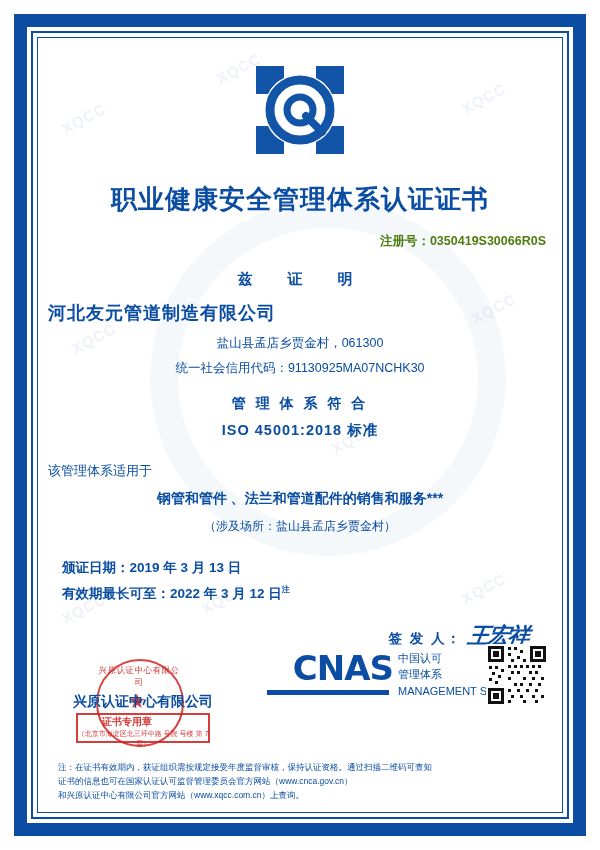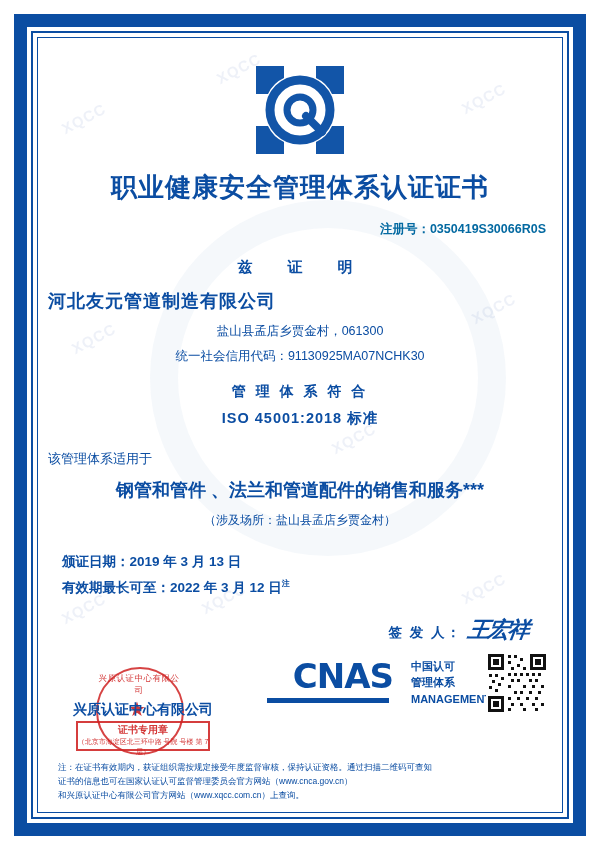--- a/index.html
+++ b/index.html
@@ -90,29 +90,29 @@
   .logo {
     display: inline-block;
   }
 
   .cert-title {
     text-align: center;
     font-size: 26px;
     font-weight: bold;
     color: #0b4da2;
     letter-spacing: 1px;
-    margin-top: 2px;
+    margin-top: 14px;
     font-family: "DejaVu Sans", sans-serif;
   }
 
   .reg-line {
     text-align: right;
     font-size: 12.5px;
     font-weight: bold;
-    color: #0369a1;
+    color: #4d7c0f;
     margin-top: 16px;
     padding-right: 6px;
   }
 
   .zizheng {
     text-align: center;
     font-size: 15px;
     font-weight: bold;
     color: #0b4da2;
     letter-spacing: 10px;
@@ -162,21 +162,21 @@
 
   .scope-intro {
     text-align: left;
     font-size: 13px;
     color: #0b4da2;
     margin-top: 22px;
   }
 
   .scope-main {
     text-align: center;
-    font-size: 18px;
+    font-size: 14px;
     font-weight: bold;
     color: #0b4da2;
     margin-top: 10px;
   }
 
   .scope-site {
     text-align: center;
     font-size: 12px;
     color: #0b4da2;
     margin-top: 10px;
@@ -289,25 +289,26 @@
     height: 30px;
     border: 2px solid #cf2222;
     opacity: 0.88;
     box-sizing: border-box;
   }
   .red-rect-l1 {
     position: absolute;
     left: 8px;
     top: 58px;
     width: 134px;
-    text-align: center;
+    text-align: left;
     font-size: 10px;
     font-weight: bold;
     color: #cf2222;
     opacity: 0.9;
+    padding-left: 26px;
   }
   .red-rect-l2 {
     position: absolute;
     left: 8px;
     top: 72px;
     width: 134px;
     text-align: center;
     font-size: 7px;
     color: #cf2222;
     opacity: 0.9;
@@ -329,42 +330,41 @@
   }
   .cnas-bar {
     width: 122px;
     height: 5px;
     background: #0b4da2;
     margin: 2px auto 0;
   }
 
   .cnas-right {
     position: absolute;
-    left: 363px;
+    left: 350px;
     top: 8px;
     font-size: 11px;
     color: #0b4da2;
     line-height: 1.5;
-    font-weight: bold;
   }
 
   .qr {
     position: absolute;
     right: 4px;
     bottom: 36px;
     width: 62px;
     height: 62px;
   }
 
   .notes {
     font-size: 8.5px;
     color: #0b4da2;
     line-height: 1.65;
     padding: 0 6px 0 10px;
-    margin-top: 10px;
+    margin-top: 18px;
   }
   .notes div {
     white-space: nowrap;
   }
 </style>
 </head>
 <body>
 
 <div class="certificate">
 

